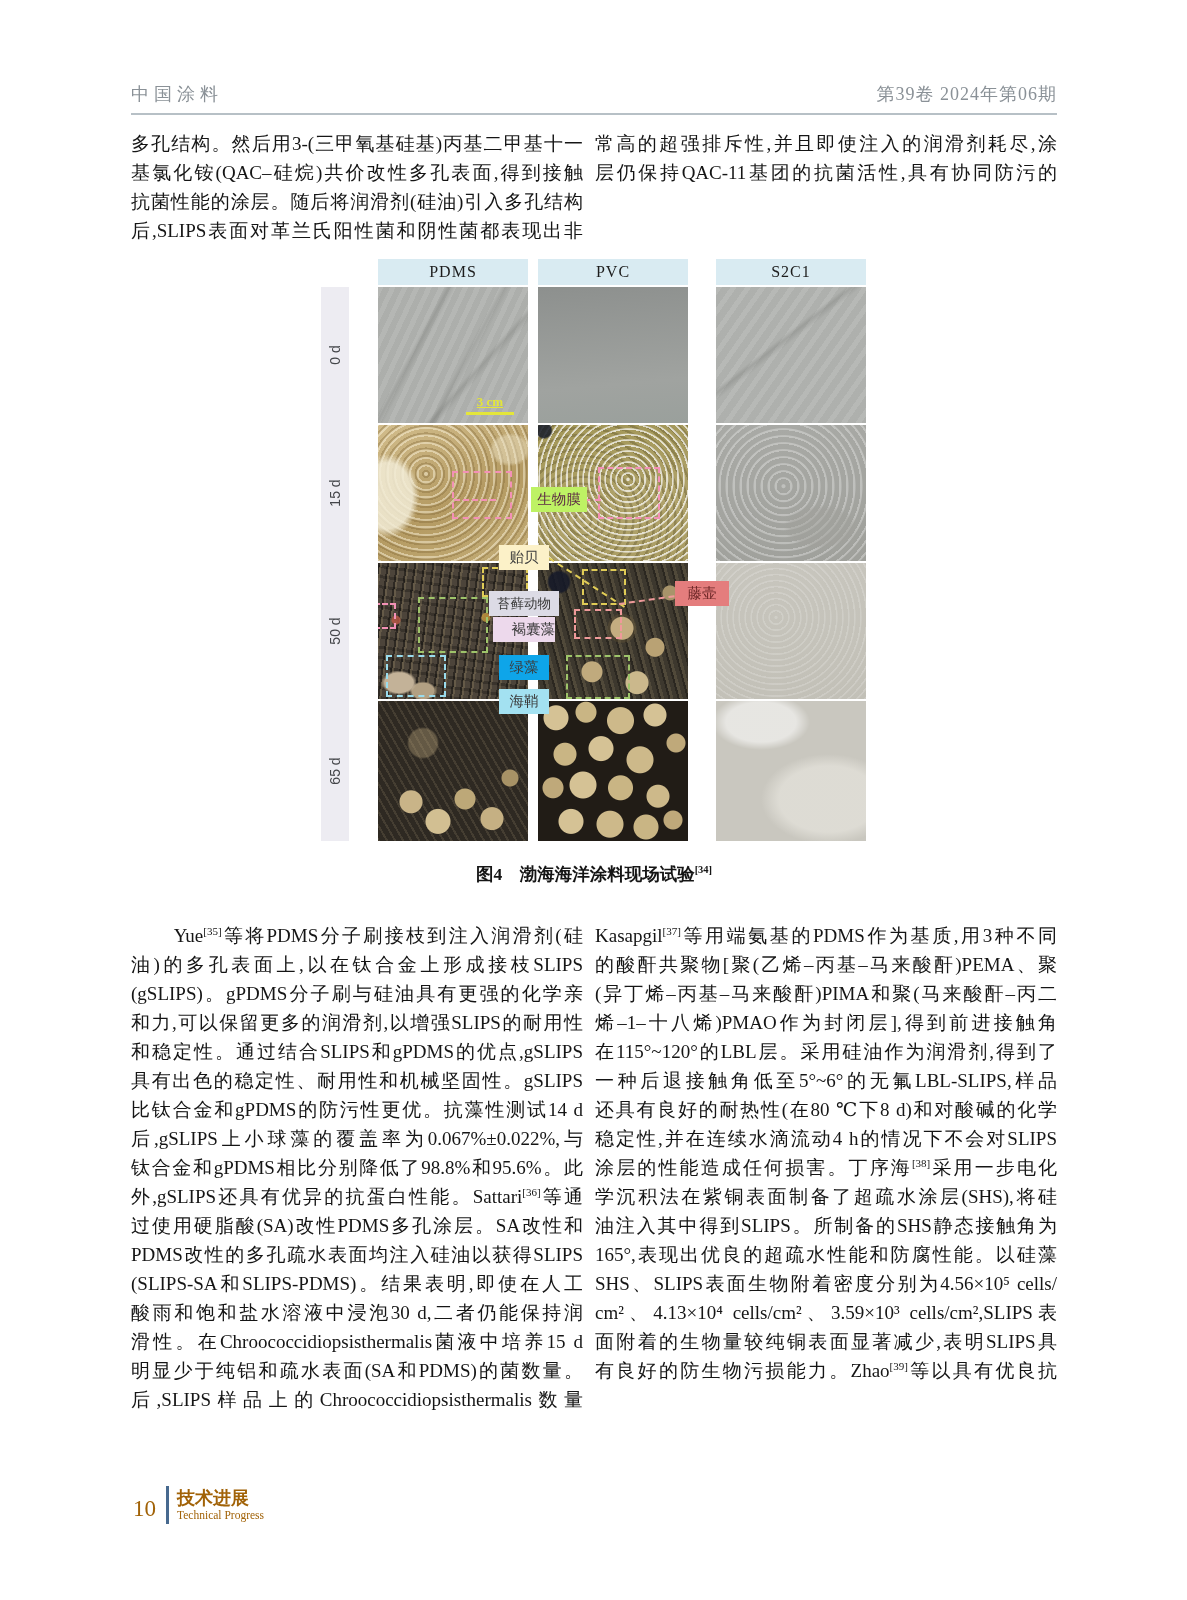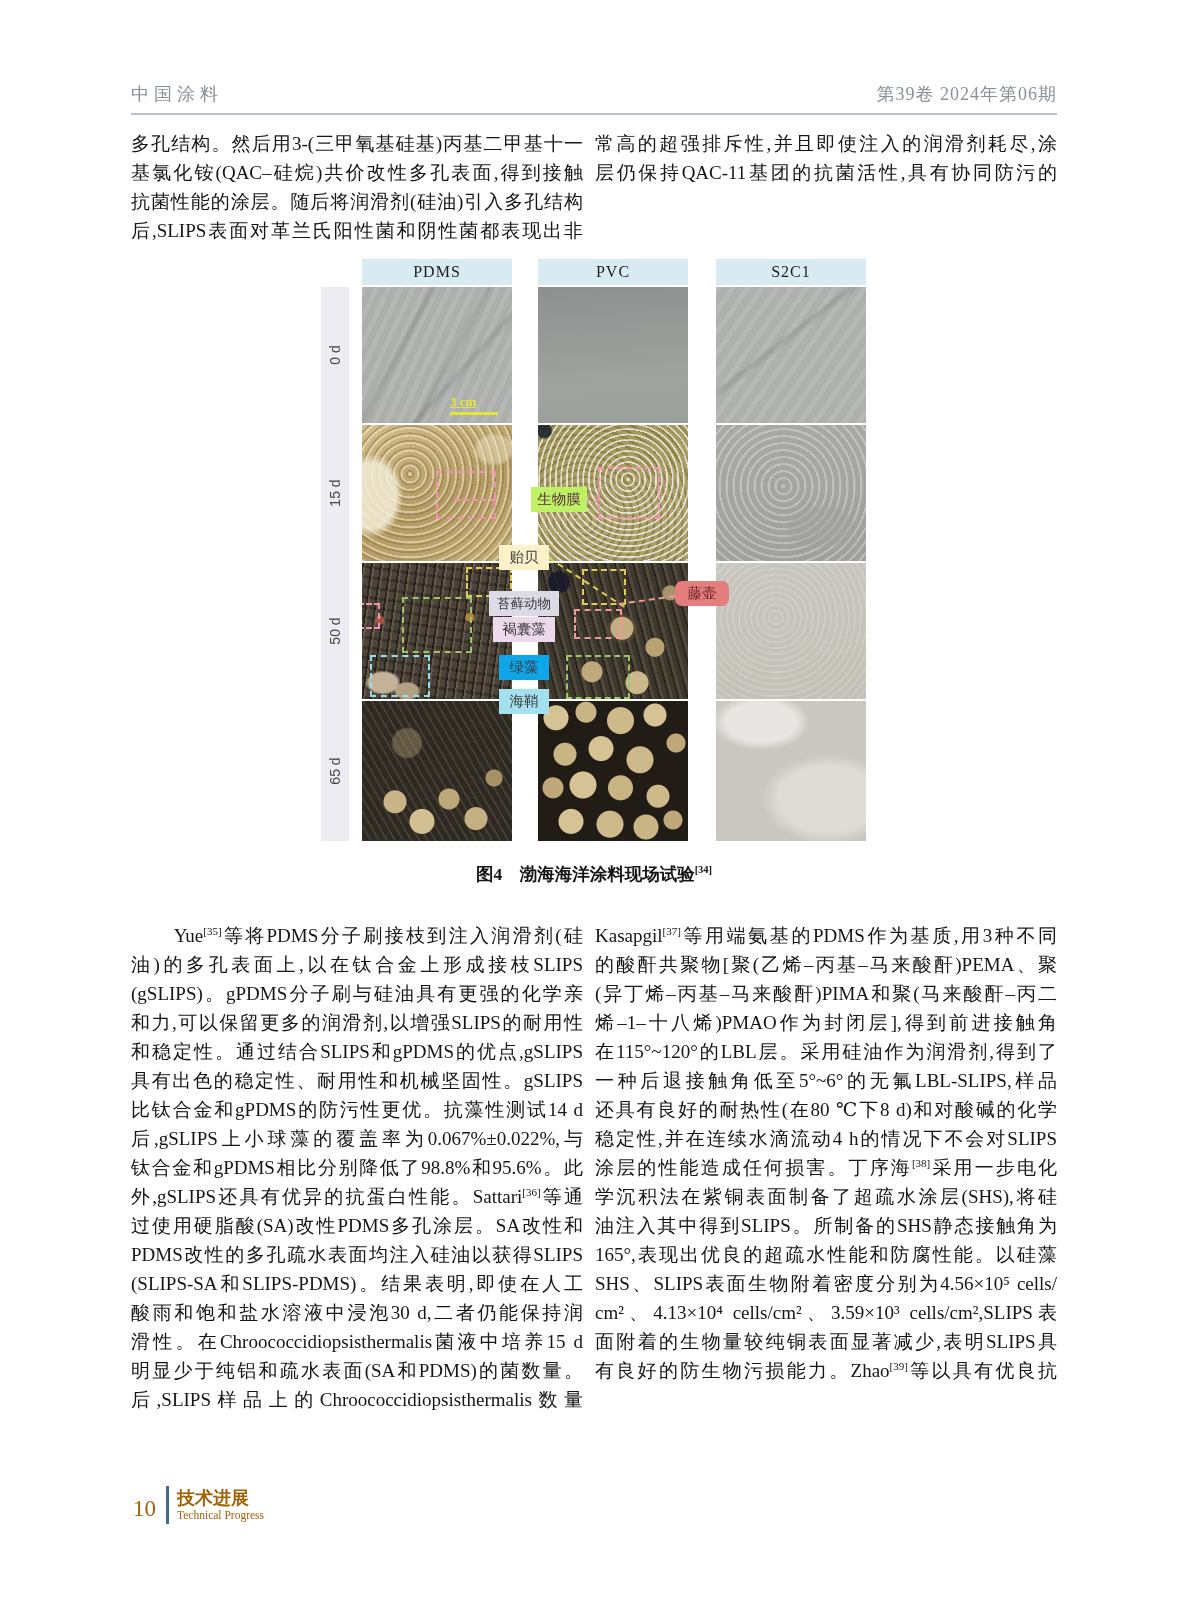--- a/index.html
+++ b/index.html
@@ -19,21 +19,21 @@
   .line{font-size:19px;line-height:29px;height:29px;white-space:nowrap;text-align:justify;text-align-last:justify;}
   .line.pend{text-align-last:left;}
   .line sup{font-size:11px;vertical-align:super;line-height:0;}
 
   
   .figure{position:relative;width:546px;height:582px;margin:14px auto 0 auto;}
   .fstrip{position:absolute;left:0;top:28px;width:28px;height:554px;background:#edecf2;}
   .rlab{position:absolute;left:-16px;width:60px;text-align:center;transform:rotate(-90deg);font-family:"Liberation Sans","DejaVu Sans",sans-serif;font-size:14px;color:#44464a;}
   .fhead{position:absolute;top:0;height:26px;width:150px;background:#d9ebf2;text-align:center;font-size:16px;line-height:26px;color:#1c1c1c;letter-spacing:1px;}
   .ph{position:absolute;width:150px;height:136px;overflow:hidden;}
-  .h1{left:41px;} .h2{left:217px;} .h3{left:395px;}
+  .h1{left:57px;} .h2{left:217px;} .h3{left:395px;}
   .r1{top:28px;} .r2{top:166px;} .r3{top:304px;} .r4{top:442px;height:140px;}
 
   
   .c-0-1{background:
     linear-gradient(118deg,transparent 30%,rgba(100,102,98,.25) 32%,transparent 35%,transparent 55%,rgba(100,102,98,.2) 57%,transparent 60%),
     linear-gradient(132deg,transparent 62%,rgba(110,112,108,.28) 64%,transparent 67%),
     repeating-linear-gradient(115deg,rgba(255,255,255,.05) 0 5px,rgba(120,122,118,.08) 5px 11px),
     #b1b3b0;}
   .c-0-2{background:linear-gradient(175deg,#8d908e,#a0a3a0 70%,#9aa09c);}
   .c-0-3{background:
@@ -99,31 +99,31 @@
     radial-gradient(circle at 22% 86%,#d5c295 0 12px,transparent 13px),
     radial-gradient(circle at 48% 88%,#cdb98a 0 13px,transparent 14px),
     radial-gradient(circle at 72% 90%,#c9b584 0 12px,transparent 13px),
     radial-gradient(circle at 90% 85%,#bfa97a 0 9px,transparent 10px),
     #211c16;}
   .c-3-3{background:
     radial-gradient(ellipse 70px 40px at 30% 15%,rgba(255,255,255,.55) 0 50%,transparent 70%),
     radial-gradient(ellipse 90px 60px at 75% 70%,rgba(235,233,226,.6) 0 55%,transparent 75%),
     #c9c7bf;}
 
-  .scalebar{position:absolute;right:14px;bottom:8px;width:48px;text-align:left;color:#e4e63a;font-weight:bold;font-size:13px;border-bottom:3px solid #e4e63a;padding-bottom:2px;font-family:"Liberation Serif",serif;text-decoration:underline;}
+  .scalebar{position:absolute;right:14px;bottom:8px;width:48px;text-align:center;color:#e4e63a;font-weight:bold;font-size:13px;border-bottom:3px solid #e4e63a;padding-bottom:2px;font-family:"Liberation Serif",serif;text-decoration:underline;}
 
   .dbox{position:absolute;border:2px dashed;}
   .dline{position:absolute;border-top:2px dashed;transform-origin:left center;}
   .dpink{border-color:#f391b6;} .dyellow{border-color:#e0cc56;} .dgreen{border-color:#9ec46a;} .dcyan{border-color:#9adced;} .dsalmon{border-color:#ef9a9a;}
 
   .ann{position:absolute;height:25px;line-height:25px;text-align:center;font-size:14.5px;color:#3b3b3b;}
   .ann-shengwumo{left:175px;top:228px;width:56px;color:#5d2a44;}
   .ann-yibei{left:178px;top:286px;width:50px;}
   .ann-taixian{left:168px;top:332px;width:70px;font-size:13.5px;}
-  .ann-henangzao{left:172px;top:358px;width:62px;}
+  .ann-henangzao{left:172px;top:358px;width:62px;text-align:right;}
   .ann-lvzao{left:178px;top:396px;width:50px;}
   .ann-haiqiao{left:178px;top:430px;width:50px;}
   .ann-tenghu{left:354px;top:322px;width:54px;color:#6b2626;}
 
   .figcap{margin-top:16px;text-align:center;font-weight:bold;}
   .figcap .cn{font-size:17.5px;line-height:26px;}
   .figcap .en{font-size:17px;line-height:26px;}
   .figcap sup{font-size:10.5px;}
 
   .bottom{margin-top:34px;}
@@ -207,21 +207,21 @@
       <div class="dline dpink" style="left:231px;top:240px;width:49px;"></div>
       <div class="dline dyellow" style="left:228px;top:298px;width:90px;transform:rotate(33deg);"></div>
       <div class="dline dsalmon" style="left:298px;top:344px;width:56px;transform:rotate(-8deg);"></div>
 
       <div class="ann ann-shengwumo" style="background: #bef264; margin-left: 35px;">生物膜</div>
       <div class="ann ann-yibei" style="background: rgb(252, 241, 200);">贻贝</div>
       <div class="ann ann-taixian" style="background: rgb(220, 219, 229);">苔藓动物</div>
       <div class="ann ann-henangzao" style="background: rgb(237, 217, 236);">褐囊藻</div>
       <div class="ann ann-lvzao" style="background: #0ea5e9;">绿藻</div>
       <div class="ann ann-haiqiao" style="background: rgb(163, 225, 241);">海鞘</div>
-      <div class="ann ann-tenghu" style="background: rgb(228, 125, 125); border-radius: 7px;">藤壶</div>
+      <div class="ann ann-tenghu" style="background: rgb(228, 125, 125);">藤壶</div>
     </div>
 
     <div class="figcap">
       <div class="cn"><span>图4　渤海海洋涂料现场试验</span><sup>[34]</sup></div>
     </div>
 
     <div class="cols bottom">
       <div class="col-l">
           <div class="line">　　Yue<sup>[35]</sup>等将PDMS分子刷接枝到注入润滑剂(硅</div>
           <div class="line">油)的多孔表面上,以在钛合金上形成接枝SLIPS</div>

